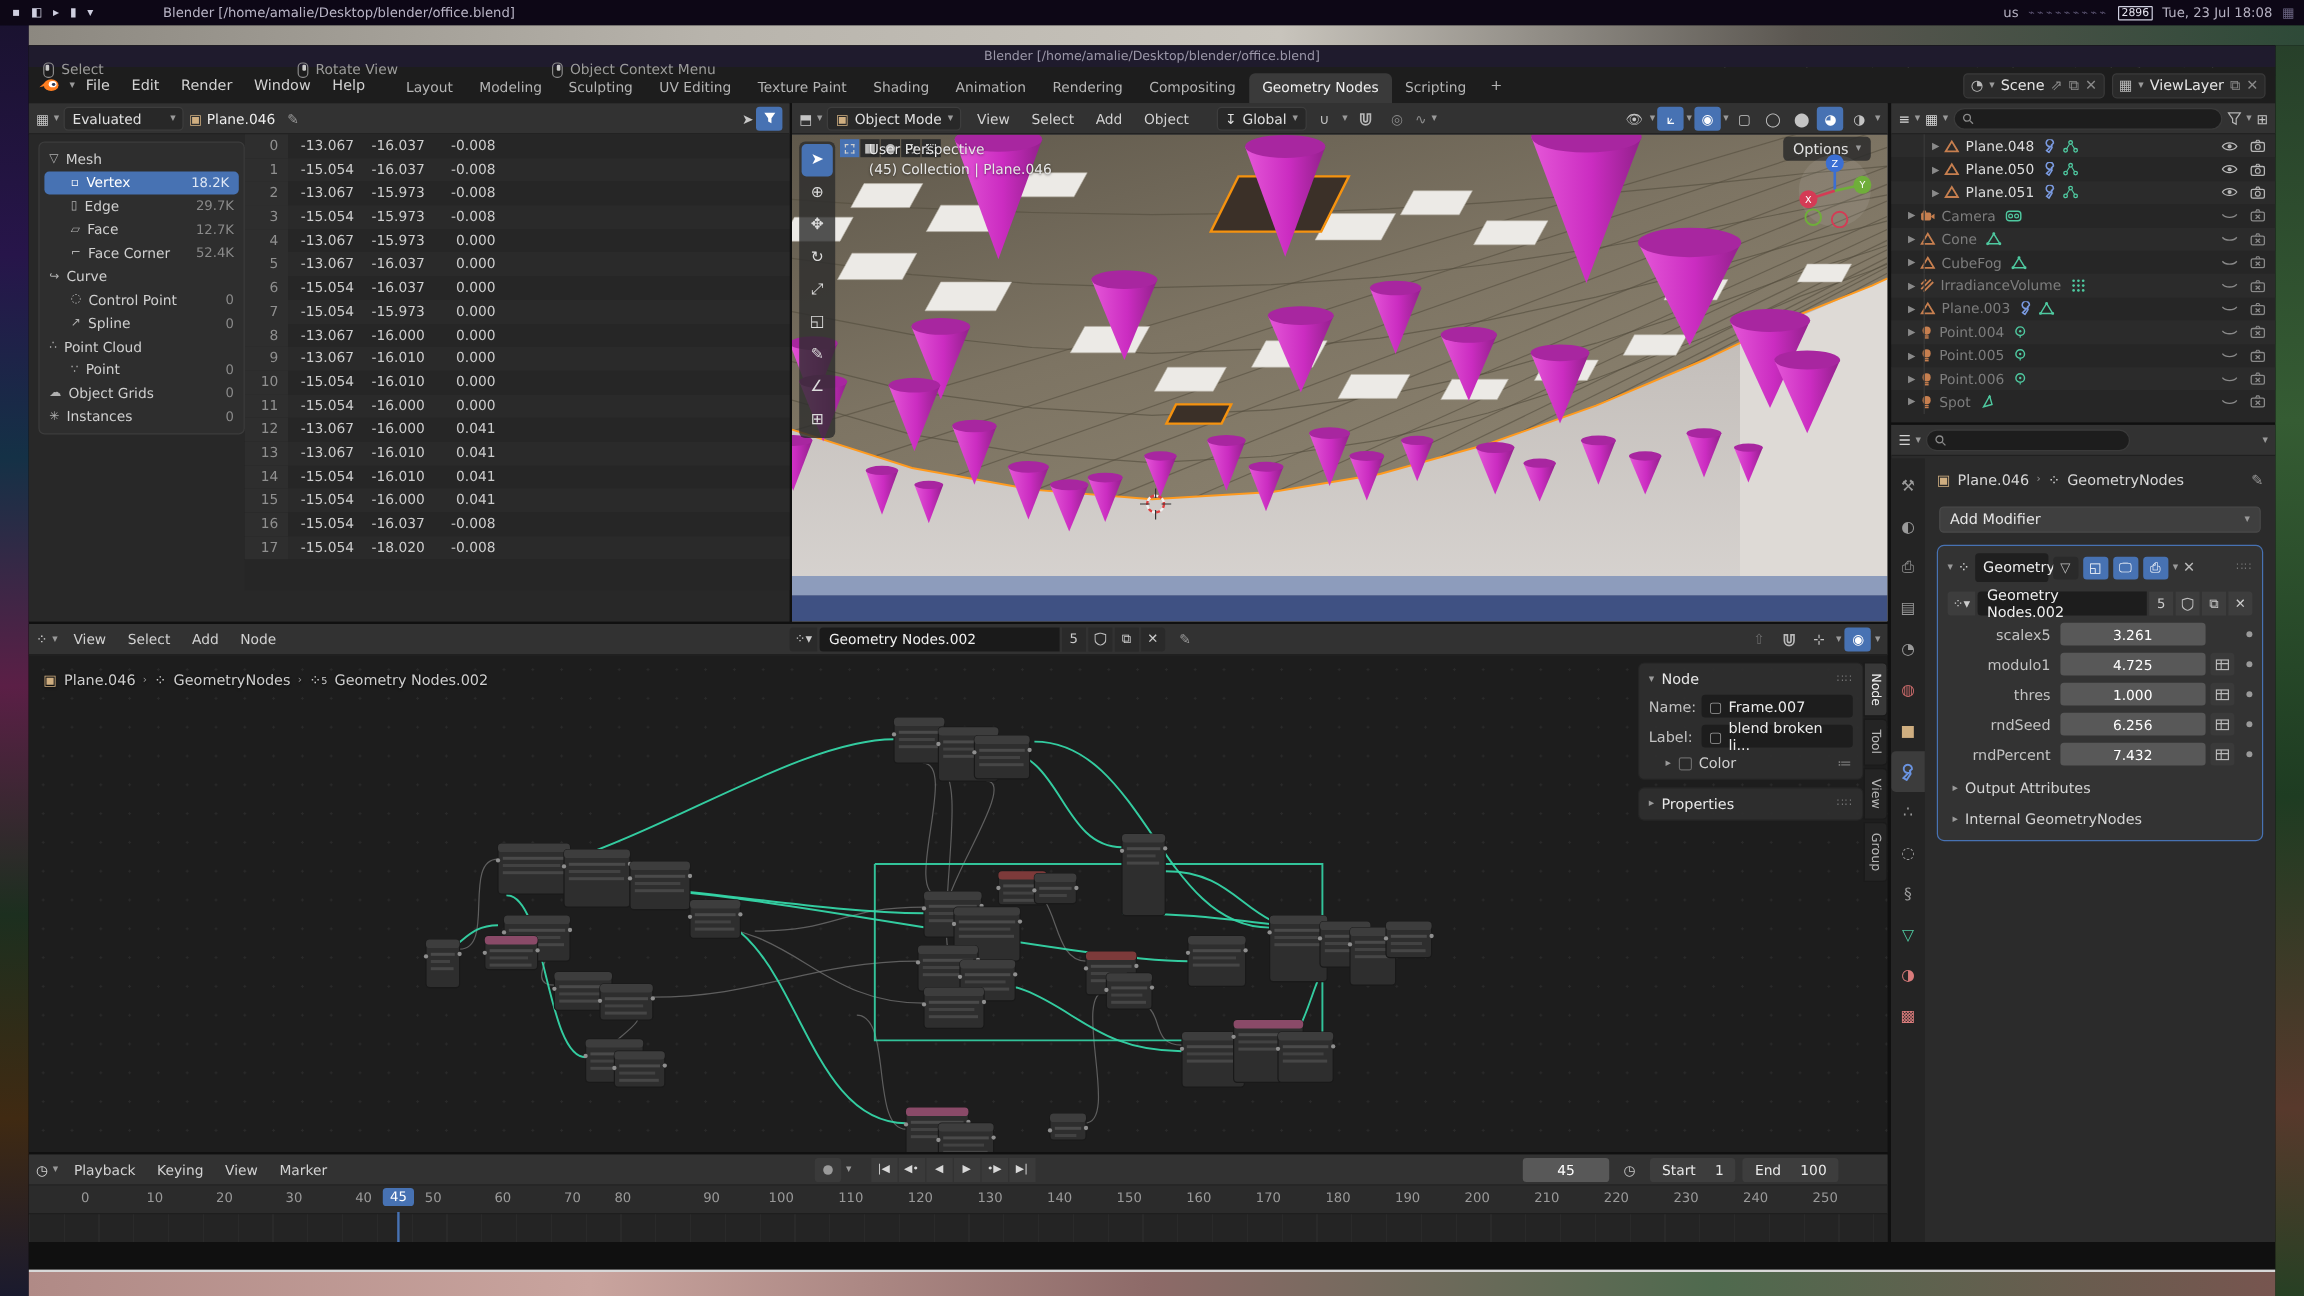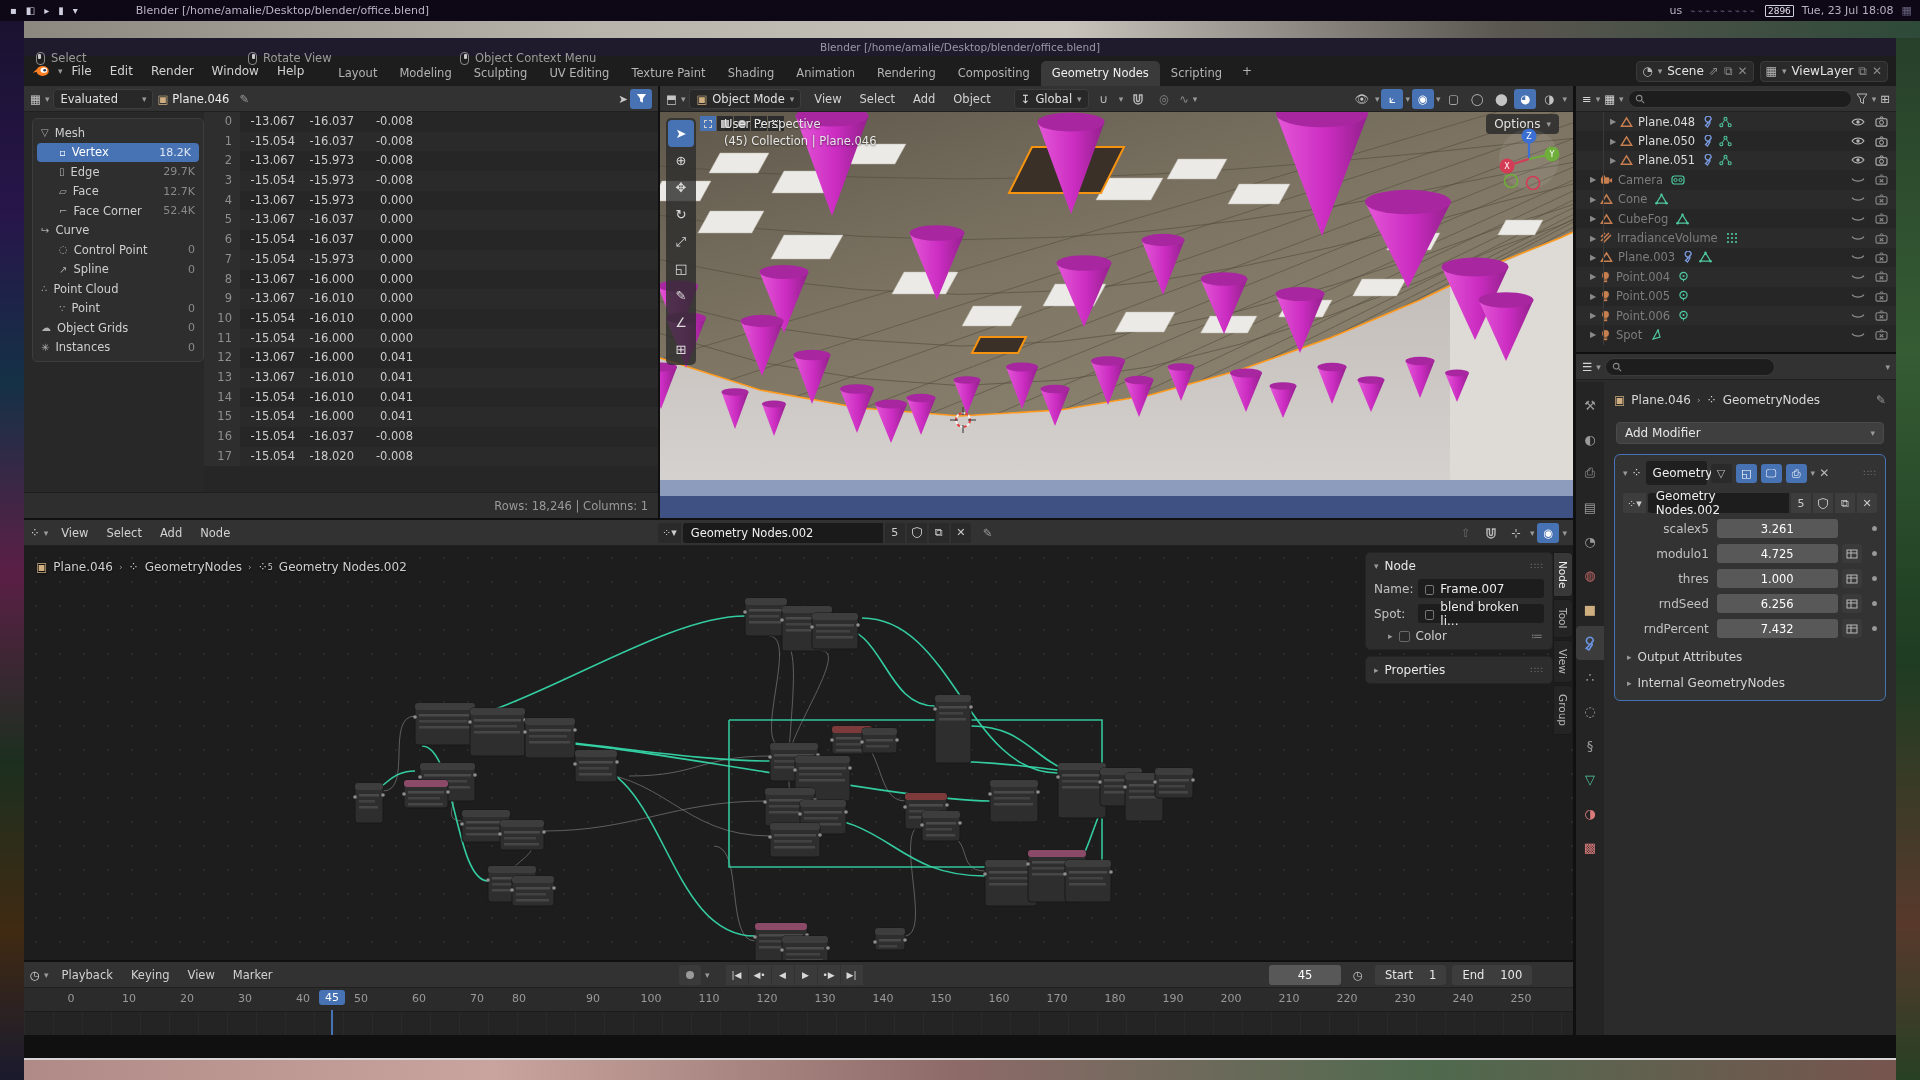--- a/index.html
+++ b/index.html
@@ -440,23 +440,20 @@
             <span class="ss-td">-0.008</span>
           </div>
           <div class="ss-tr">
      <span class="ss-idx">17</span>
      <span class="ss-td">-15.054</span>
             <span class="ss-td">-18.020</span>
             <span class="ss-td">-0.008</span>
           </div>
         </div>
     </div>
-    <div id="ss-foot">
-      <span>Rows: 18,246   |   Columns: 1</span>
-    </div>
   </div>
 
   <div id="view" class="abs ed">
     <div class="ehdr">
       <span class="ic" style="color:#c4c4c4">⬒</span>
         <span class="chev">▾</span>
       <div class="pill">
         <span class="ic" style="color:#cfae80">▣</span>
         <span>Object Mode</span>
           <span class="chev">▾</span>
@@ -1737,21 +1734,21 @@
           <span class="dragdots">∷∷</span>
         </div>
         <div class="np-row">
           <span class="np-key">Name:</span>
           <span class="np-val">
             <span class="ic" style="color:#9a9a9a">▢</span>
             <span>Frame.007</span>
           </span>
         </div>
         <div class="np-row">
-          <span class="np-key">Spot:</span>
+          <span class="np-key">Label:</span>
           <span class="np-val">
             <span class="ic" style="color:#9a9a9a">▢</span>
             <span>blend broken li...</span>
           </span>
         </div>
         <div class="np-row">
           <span class="chev" style="margin-left:14px">▸</span>
           <span class="checkbox"></span>
           <span style="color:#d0d0d0">Color</span>
           <span class="dragdots" style="font-size:12px">≔</span>

